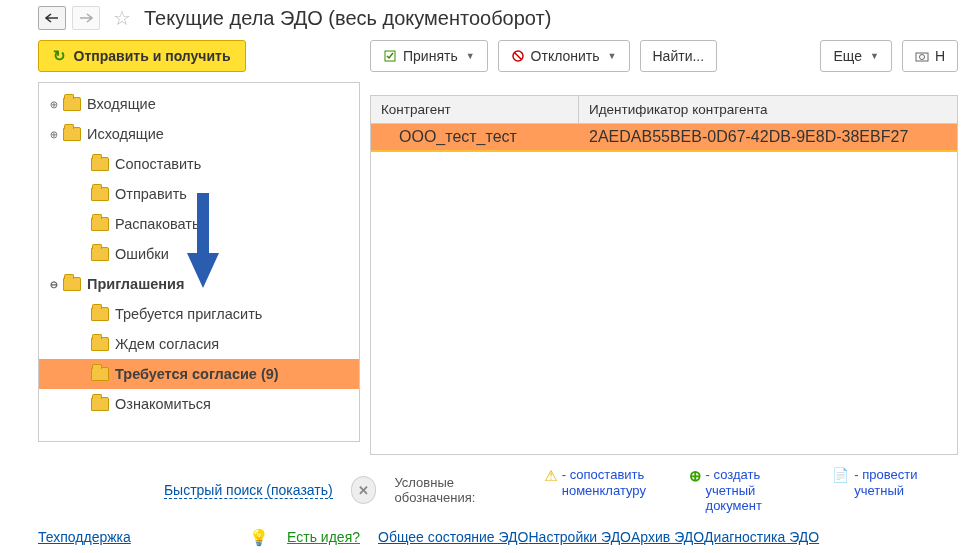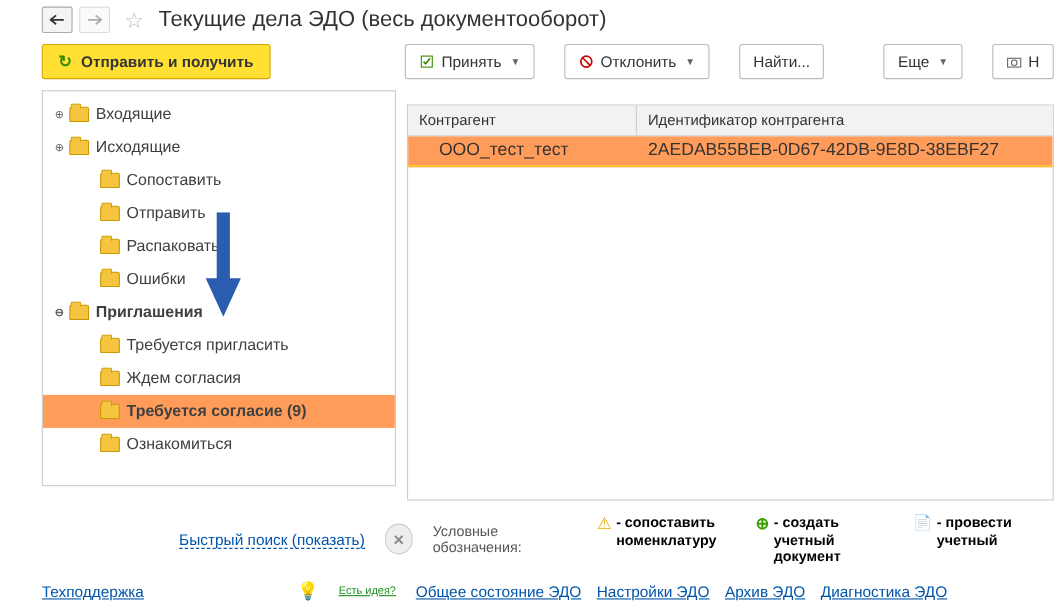--- a/index.html
+++ b/index.html
@@ -6,21 +6,21 @@
   body { background: #fff; font-size: 13px; color: #333; width: 966px; height: 553px; overflow: hidden; position: relative; }
 
   .header { display: flex; align-items: center; padding: 6px 8px 6px 38px; gap: 6px; }
   .nav-btn { width: 28px; height: 24px; border: 1px solid #aaa; background: #f4f4f4; display: flex; align-items: center; justify-content: center; cursor: pointer; border-radius: 2px; }
   .nav-btn.fwd { opacity: 0.4; }
   .star { width: 24px; height: 24px; display: flex; align-items: center; justify-content: center; font-size: 20px; color: #bbb; margin: 0 4px; }
   .title { font-size: 20px; color: #333; }
 
   .toolbar-row { display: flex; padding: 4px 8px 10px 38px; gap: 10px; }
   .left-toolbar { width: 322px; }
-  .right-toolbar { display: flex; gap: 27px; flex: 1; }
+  .right-toolbar { display: flex; gap: 10px; flex: 1; }
 
   .btn-yellow { background: #ffe033; border: 1px solid #d4a500; padding: 6px 14px; font-size: 14px; font-weight: bold; color: #333; display: flex; align-items: center; gap: 8px; border-radius: 3px; cursor: pointer; }
   .refresh-ico { color: #3a8a00; font-size: 15px; font-weight: bold; }
 
   .btn { background: #fff; border: 1px solid #bbb; padding: 6px 12px; font-size: 14px; display: flex; align-items: center; gap: 6px; border-radius: 3px; cursor: pointer; color: #333; }
   .btn .dd { font-size: 9px; color: #666; margin-left: 2px; }
   .right-toolbar .spacer { flex: 1; }
 
   .main { display: flex; padding: 0 8px 0 38px; gap: 10px; }
 
@@ -48,30 +48,30 @@
   .td.c1 { width: 208px; padding-left: 28px; color: #333; }
   .td.c2 { flex: 1; color: #333; }
 
   .footer1 { display: flex; align-items: center; padding: 12px 8px 4px 38px; gap: 18px; }
   .footer1 .qsearch { width: 322px; text-align: right; }
   .link { color: #0055aa; text-decoration: underline; cursor: pointer; font-size: 14px; }
   .link-dashed { border-bottom: 1px dashed #0055aa; text-decoration: none; }
   .round-btn { width: 28px; height: 28px; border-radius: 14px; background: #eee; border: 1px solid #ccc; display: flex; align-items: center; justify-content: center; color: #888; font-weight: bold; cursor: pointer; }
   .legend-lbl { color: #555; font-size: 13px; }
   .legend-item { display: flex; align-items: flex-start; gap: 4px; font-size: 13px; }
-  .legend-item .txt { color: #000000; max-width: 120px; line-height: 1.2; font-weight: bold; }
+  .legend-item .txt { color: #1d4ed8; max-width: 120px; line-height: 1.2; }
   .ico-warn { color: #e8b000; font-size: 15px; }
   .ico-plus { color: #3aa000; font-size: 15px; font-weight: bold; }
   .ico-doc { color: #3aa000; font-size: 14px; }
 
   .footer2 { display: flex; align-items: center; padding: 10px 8px 4px 38px; gap: 18px; }
   .footer2 .left { width: 322px; display: flex; align-items: center; gap: 18px; }
   .bulb { color: #f0c000; font-size: 16px; margin-left: auto; }
-  .idea { color: #1a8f1a; text-decoration: underline; cursor: pointer; font-size: 10px; }
-  .footer2 .links { display: flex; gap: 14px; }
+  .idea { color: #1a8f1a; text-decoration: underline; cursor: pointer; font-size: 14px; }
+  .footer2 .links { display: flex; }
 </style>
 </head>
 <body>
 
 <div class="header">
   <div class="nav-btn">
     <svg width="14" height="10">
         <path d="M6 1 L1 5 L6 9 M1 5 H13" stroke="#333" fill="none" stroke-width="1.6"></path>
       </svg>
   </div>

